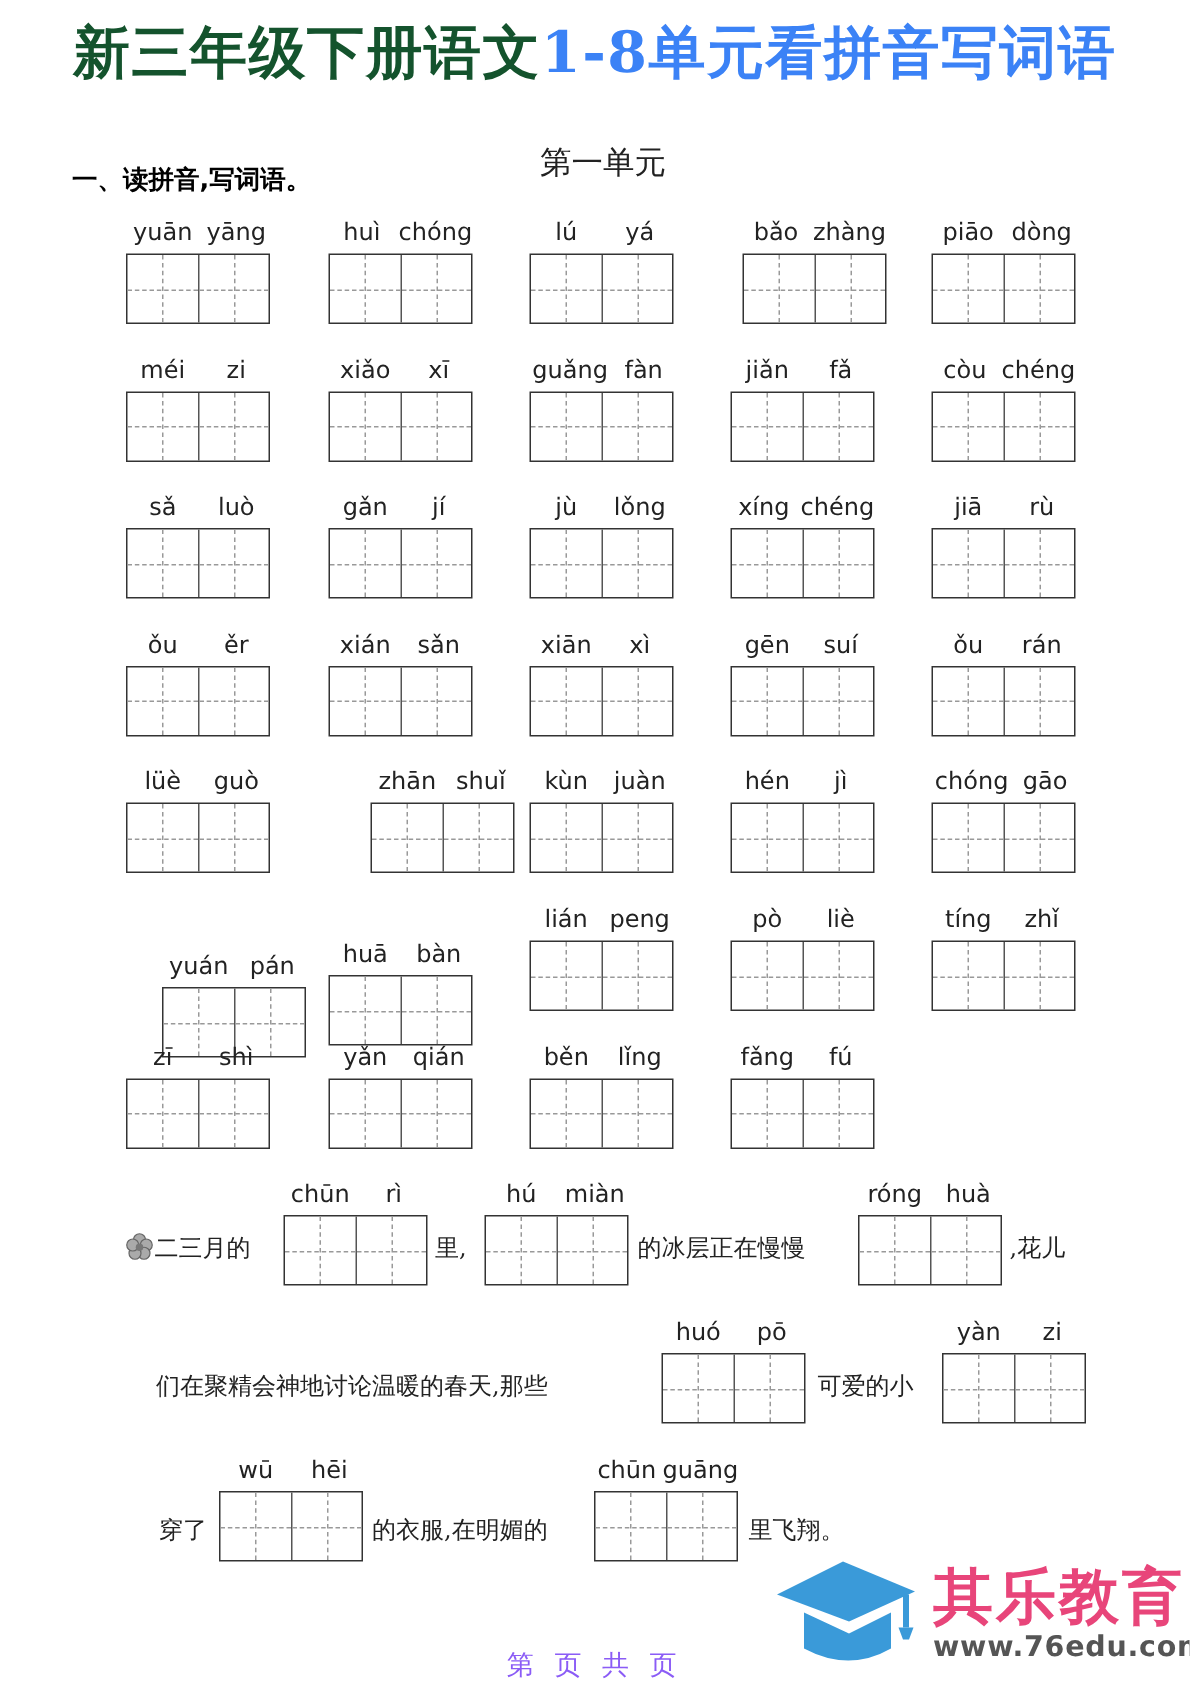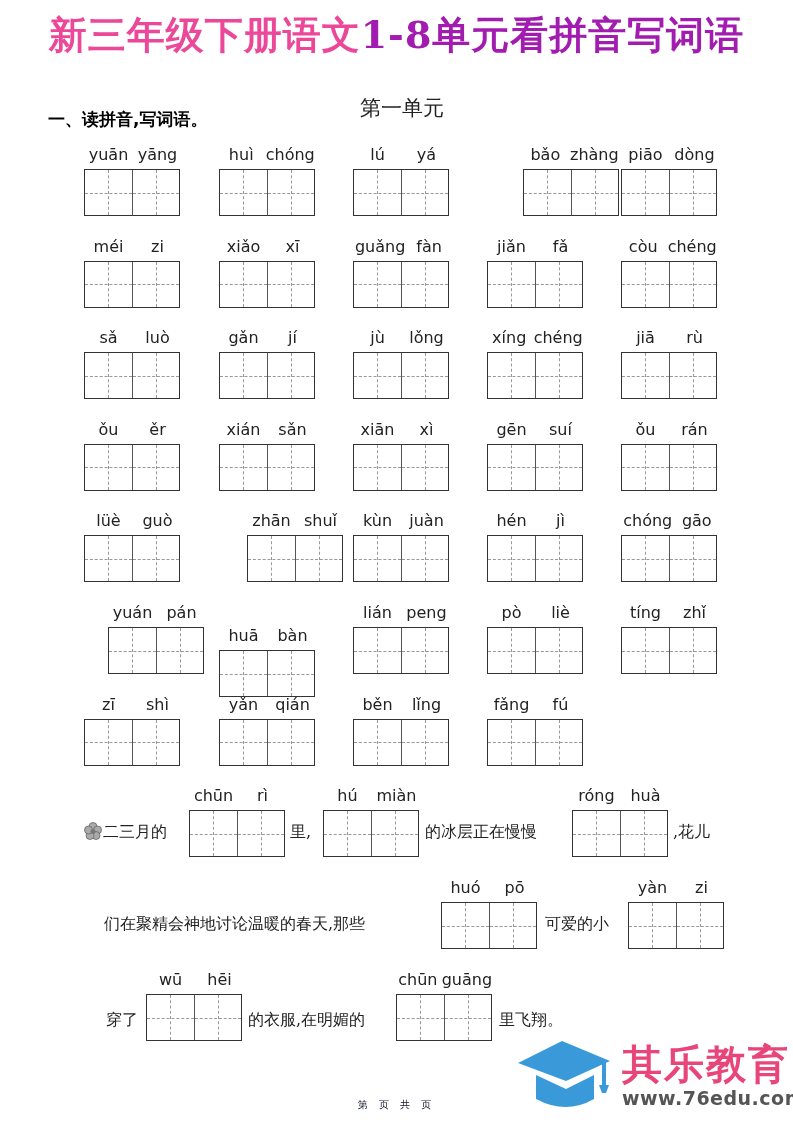--- a/index.html
+++ b/index.html
@@ -4,22 +4,22 @@
 <style>
   html, body { margin: 0; padding: 0; }
   body {
     width: 793px; height: 1122px; background: #ffffff; position: relative; overflow: hidden;
     font-family: "DejaVu Sans", sans-serif; color: #111;
   }
   .title {
     position: absolute; left: 0; top: 10px; width: 793px; text-align: center;
     font-family: "DejaVu Serif", serif; font-weight: bold; font-size: 38px; letter-spacing: 1px; white-space: nowrap;
   }
-  .title .black { color: #ec4899; }
-  .title .red { color: #a21caf; }
+  .title .black { color: #14532d; }
+  .title .red { color: #3b82f6; }
   .section-heading {
     position: absolute; left: 48px; top: 108px; font-size: 17px; font-weight: bold; color: #000000;
   }
   .unit-title {
     position: absolute; left: 360px; top: 94px; font-family: "DejaVu Serif", serif; font-size: 21px; color: #222;
   }
   .word { position: absolute; width: 98px; }
   .pinyin {
     display: flex; justify-content: space-around; height: 24px; font-size: 16px; color: #222;
     font-family: "DejaVu Sans", sans-serif; white-space: nowrap;
@@ -38,21 +38,21 @@
   .cell::after {
     content: ""; position: absolute; top: 50%; left: 0; right: 0; border-top: 1px dashed #999;
   }
   .sent {
     position: absolute; font-family: "DejaVu Serif", serif; font-size: 16px; color: #222; white-space: nowrap;
   }
   .flower {
     display: inline-block; width: 18px; height: 18px; vertical-align: -3px; margin-right: 1px;
   }
   .footer {
-    position: absolute; left: 0; width: 793px; top: 1098px; text-align: center; font-size: 10px; color: #0f172a; letter-spacing: 4px;
+    position: absolute; left: 0; width: 793px; top: 1098px; text-align: center; font-size: 18px; color: #8b5cf6; letter-spacing: 4px;
   }
   .logo { position: absolute; left: 510px; top: 1035px; width: 280px; height: 80px; }
   .logo-text {
     position: absolute; left: 112px; top: 2px; font-size: 40px; font-weight: bold; color: #e8457a; letter-spacing: 2px; white-space: nowrap;
     font-family: "DejaVu Sans", sans-serif;
   }
   .logo-url {
     position: absolute; left: 112px; top: 52px; font-size: 19px; font-weight: bold; color: #555; white-space: nowrap; letter-spacing: 0.5px;
     font-family: "DejaVu Sans", sans-serif;
   }
@@ -91,21 +91,21 @@
     <div class="word" style="left: 353px; top: 145px;">
       <div class="pinyin">
         <span>lú</span>
         <span>yá</span>
       </div>
       <div class="tian">
         <div class="cell"></div>
         <div class="cell"></div>
       </div>
     </div>
-    <div class="word" style="left: 487px; top: 145px; padding-left: 36px;">
+    <div class="word" style="left: 459px; top: 145px; padding-left: 36px;">
       <div class="pinyin">
         <span>bǎo</span>
         <span>zhàng</span>
       </div>
       <div class="tian">
         <div class="cell"></div>
         <div class="cell"></div>
       </div>
     </div>
     <div class="word" style="left: 621px; top: 145px;">
@@ -311,21 +311,21 @@
     <div class="word" style="left: 621px; top: 511.4px;">
       <div class="pinyin">
         <span>chóng</span>
         <span>gāo</span>
       </div>
       <div class="tian">
         <div class="cell"></div>
         <div class="cell"></div>
       </div>
     </div>
-    <div class="word" style="left: 84px; top: 603px; padding-left: 24px;">
+    <div class="word" style="left: 84px; top: 634px; padding-left: 24px;">
       <div class="pinyin">
         <span>yuán</span>
         <span>pán</span>
       </div>
       <div class="tian">
         <div class="cell"></div>
         <div class="cell"></div>
       </div>
     </div>
     <div class="word" style="left: 219px; top: 603px; margin-top: 23px;">

